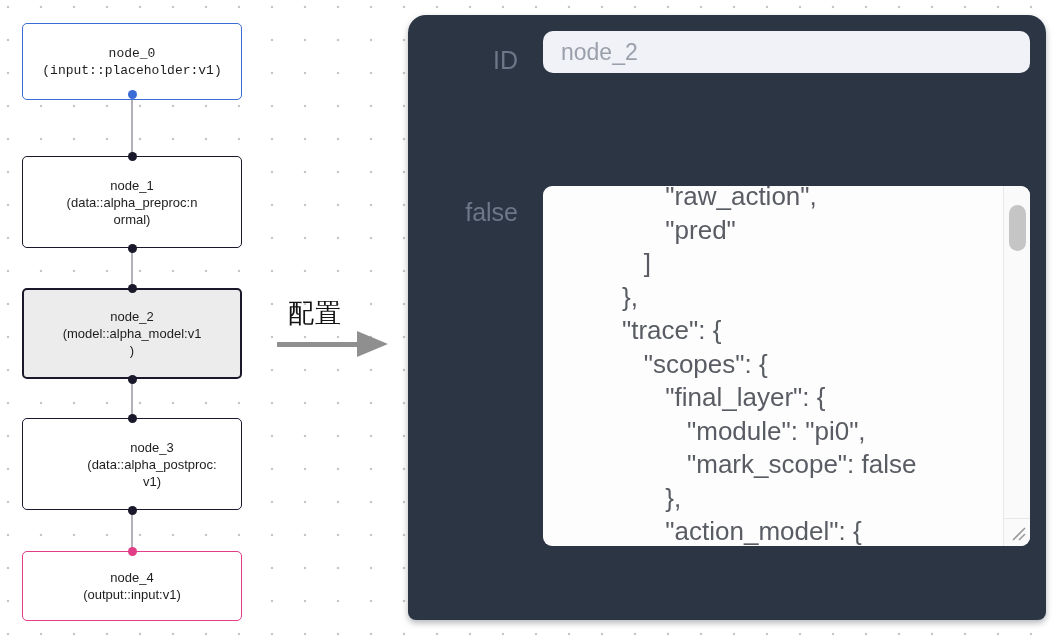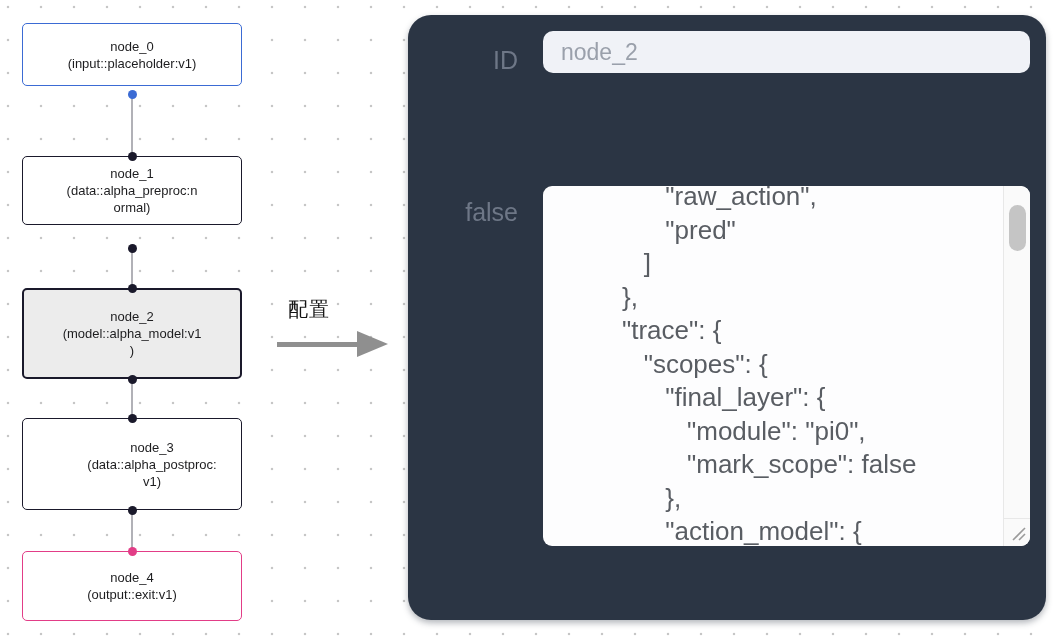--- a/index.html
+++ b/index.html
@@ -20,41 +20,41 @@
 
   
   .flow { position:absolute; inset:0; }
   .flow-node {
     position:absolute; left:22px; width:220px;
     background:#ffffff; border:1.5px solid #1a192b; border-radius:5px;
     display:flex; align-items:center; justify-content:center;
     text-align:center; font-size:13px; line-height:17px; color:#1d1d1f;
     white-space:pre-line;
   }
-  .node-0 { top:23px;  height:63px; }
-  .node-1 { top:156px; height:69px; }
+  .node-0 { top:23px;  height:77px;font-family:Liberation Mono, monospace; }
+  .node-1 { top:156px; height:92px; }
   .node-2 { top:288px; height:91px; border-width:2px; }
   .node-3 { top:418px; height:92px;padding-left:40px; }
   .node-4 { top:551px; height:70px; }
   .edge {
     position:absolute; left:131.2px; width:1.6px; background:#b1b1b7;
   }
   .edge-0 { top:94px;  height:62px; }
   .edge-1 { top:248px; height:40px; }
   .edge-2 { top:379px; height:39px; }
   .edge-3 { top:510px; height:41px; }
   .handle {
     position:absolute; width:9px; height:9px; border-radius:50%;
     left:127.5px; background:#1a192b;
   }
 
   
   .anno-label {
     position:absolute; left:288px; top:296px;
-    font-size:20px; color:#141414; letter-spacing:1px;
+    font-size:26px; color:#141414; letter-spacing:1px;
   }
   .anno-arrow { position:absolute; left:277px; top:331px; width:112px; height:27px; }
   .anno-arrow .bar  { position:absolute; left:0; top:11px; width:82px; height:5px; background:#8f8f8f; }
   .anno-arrow .head {
     position:absolute; left:80px; top:0; width:0; height:0;
     border-left:31px solid #8f8f8f; border-top:13.5px solid transparent; border-bottom:13.5px solid transparent;
   }
 
   
   .panel {
@@ -129,39 +129,39 @@
     <div class="flow-node node-1" style="border-color: rgb(26, 25, 43);">node_1
 (data::alpha_preproc:n
 ormal)</div>
     <div class="flow-node node-2" style="border-color: rgb(26, 25, 43); background: rgb(236, 236, 236);">node_2
 (model::alpha_model:v1
 )</div>
     <div class="flow-node node-3" style="border-color: rgb(26, 25, 43);">node_3
 (data::alpha_postproc:
 v1)</div>
     <div class="flow-node node-4" style="border-color: rgb(226, 61, 135);">node_4
-(output::exit:v1)</div>
+(output::input:v1)</div>
 
     <div class="handle" style="top: 89.5px; background: rgb(59, 107, 212);"></div>
     <div class="handle" style="top: 151.5px; background: rgb(26, 25, 43);"></div>
     <div class="handle" style="top: 243.5px; background: rgb(26, 25, 43);"></div>
     <div class="handle" style="top: 283.5px; background: rgb(26, 25, 43);"></div>
     <div class="handle" style="top: 374.5px; background: rgb(26, 25, 43);"></div>
     <div class="handle" style="top: 413.5px; background: rgb(26, 25, 43);"></div>
     <div class="handle" style="top: 505.5px; background: rgb(26, 25, 43);"></div>
     <div class="handle" style="top: 546.5px; background: rgb(226, 61, 135);"></div>
   </div>
 
   <div class="anno-label">配置</div>
   <div class="anno-arrow">
     <div class="bar"></div>
       <div class="head"></div>
   </div>
 
-  <div class="panel" style="background: rgb(43, 53, 68); border-radius: 23px;">
+  <div class="panel" style="background: rgb(43, 53, 68);">
     <div class="field-label label-id">ID</div>
     <input class="field-input input-id" type="text" readonly="" value="node_2" style="">
 
 
     <div class="field-label label-config">false</div>
     <div class="config-box">
       <pre>               "raw_action",
                "pred"
             ]
          },

